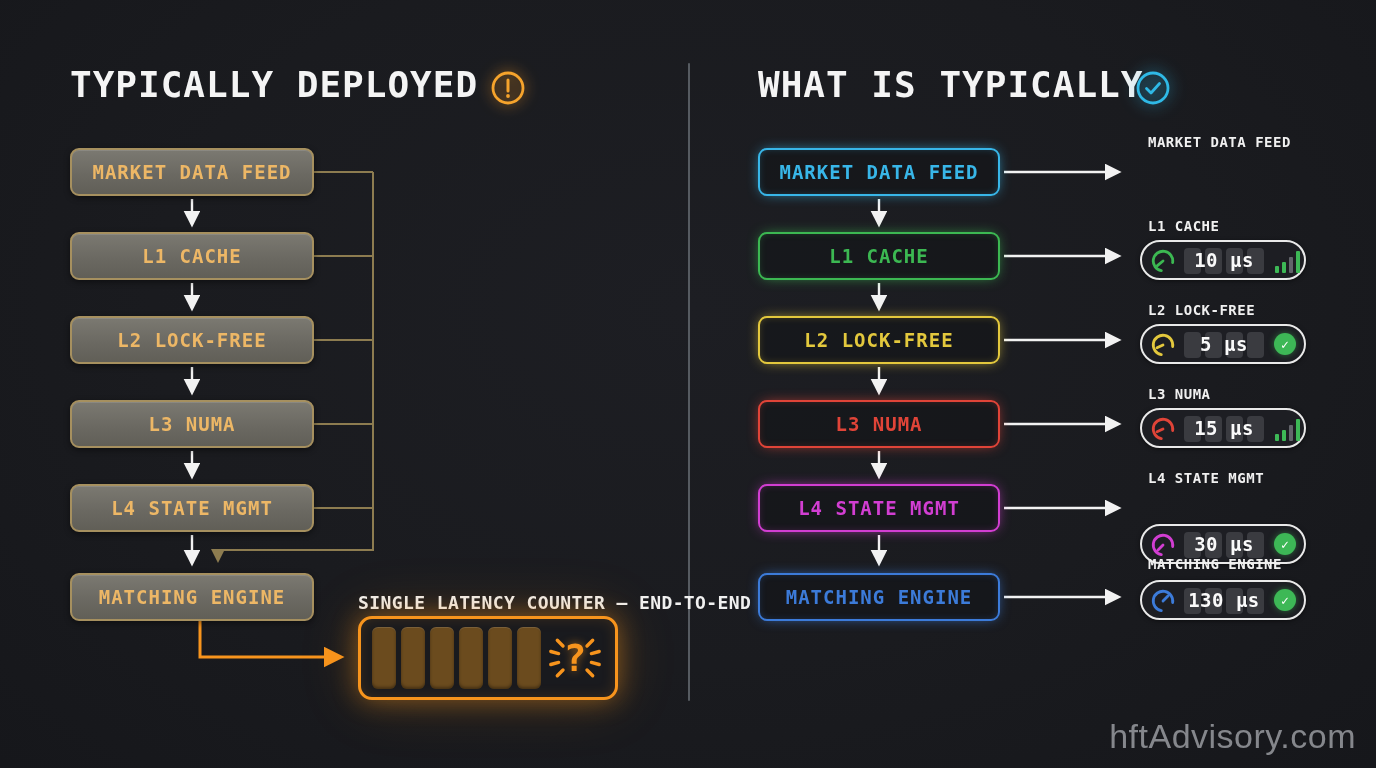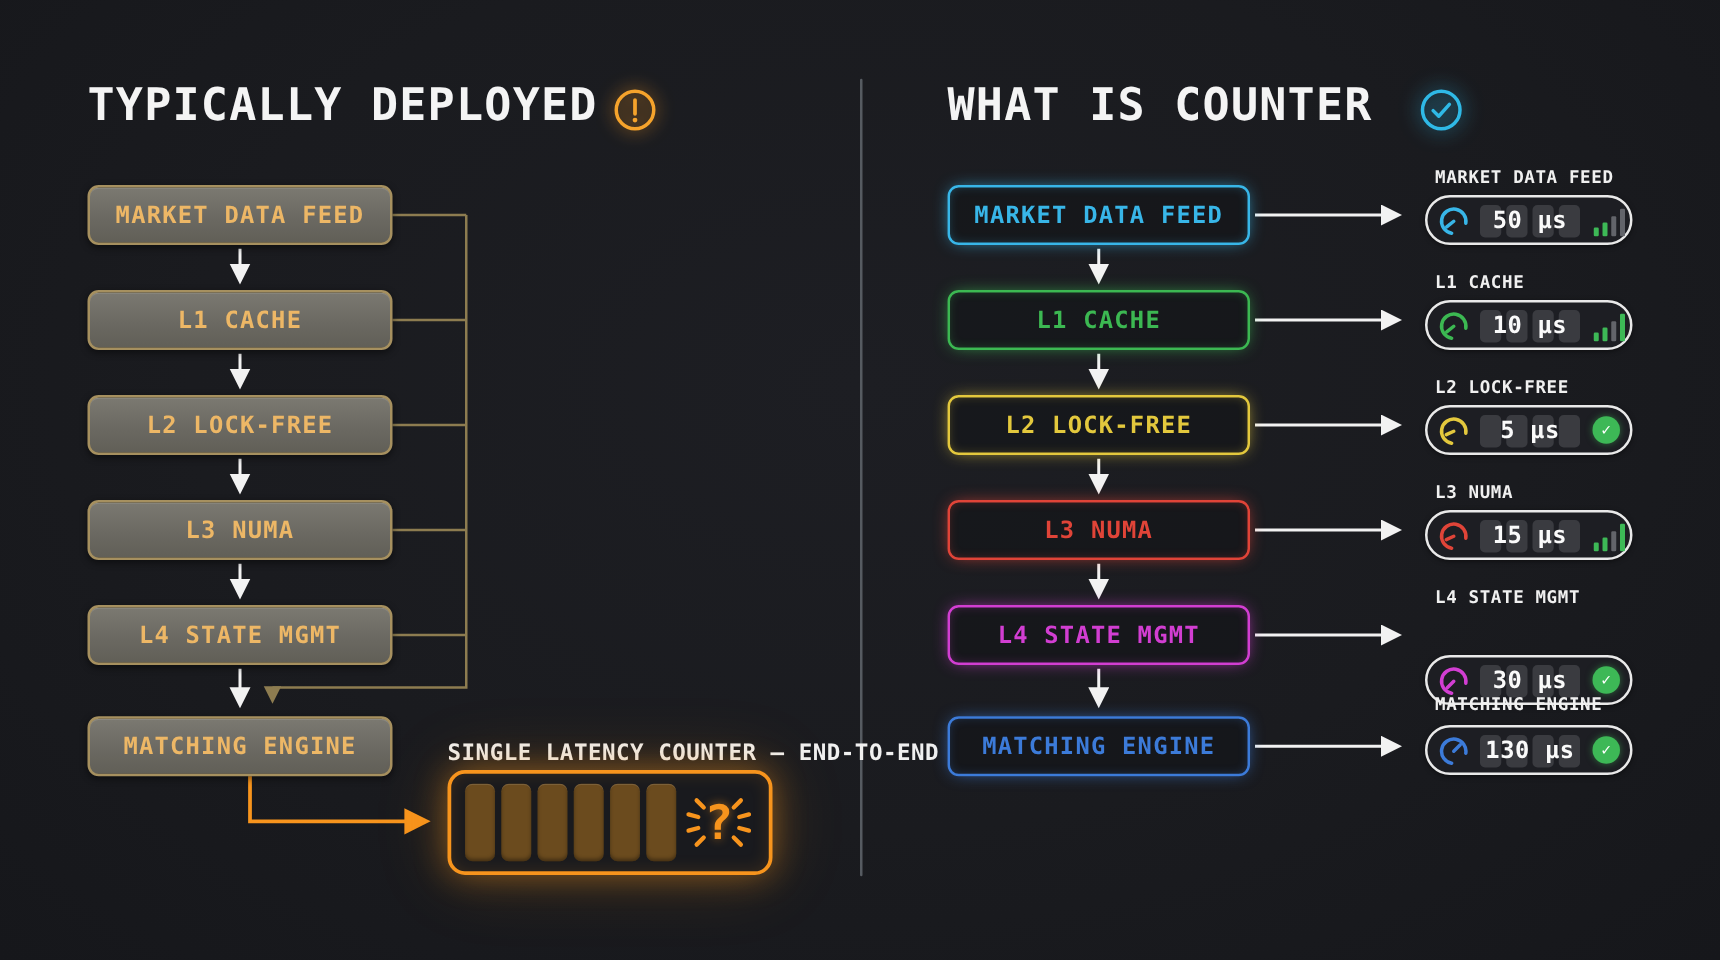--- a/index.html
+++ b/index.html
@@ -150,21 +150,21 @@
         <line x1="40.0" y1="40.0" x2="45.7" y2="45.7"></line>
         <line x1="16.0" y1="40.0" x2="10.3" y2="45.7"></line>
         <line x1="11.6" y1="32.4" x2="3.8" y2="34.5"></line>
         <line x1="11.6" y1="23.6" x2="3.8" y2="21.5"></line>
         <line x1="16.0" y1="16.0" x2="10.3" y2="10.3"></line>
       </g>
     </svg>
     <div class="qmark">?</div>
   </div>
 
-  <div class="title" style="left:758px;top:64px;">WHAT IS COUNTER</div>
+  <div class="title" style="left:758px;top:64px;">WHAT IS TYPICALLY</div>
   <svg class="t-icon ok" style="left:1135px;top:70px;" viewBox="0 0 36 36">
     <circle cx="18" cy="18" r="15" fill="none" stroke="#2fb9e6" stroke-width="2.8"></circle>
     <path d="M11.5 18.5 L16 23 L24.5 13.5" fill="none" stroke="#2fb9e6" stroke-width="2.8" stroke-linecap="round" stroke-linejoin="round"></path>
   </svg>
 
   <div class="rbox" style="top: 148px; border-color: rgb(56, 182, 232); color: rgb(56, 182, 232);">
     <span>MARKET DATA FEED</span>
     </div>
   <div class="rbox" style="top: 232px; border-color: rgb(60, 184, 82); color: rgb(60, 184, 82);">
     <span>L1 CACHE</span>
@@ -176,37 +176,20 @@
     <span>L3 NUMA</span>
     </div>
   <div class="rbox" style="top: 484px; border-color: rgb(210, 62, 210); color: rgb(210, 62, 210);">
     <span>L4 STATE MGMT</span>
     </div>
   <div class="rbox" style="top: 573px; border-color: rgb(60, 123, 217); color: rgb(60, 123, 217);">
     <span>MATCHING ENGINE</span>
     </div>
 
   <div class="glabel" style="top:134px;">MARKET DATA FEED</div>
-  <div class="pill" style="top:156px;">
-    <svg class="gauge" viewBox="0 0 24 24" style="color: rgb(56, 182, 232);">
-      <circle cx="12" cy="12" r="9" fill="none" stroke="currentColor" stroke-width="2.6" stroke-linecap="round" stroke-dasharray="42 14.6" transform="rotate(100 12 12)"></circle>
-      <line x1="12" y1="12" x2="6.8" y2="16.2" stroke="currentColor" stroke-width="2.6" stroke-linecap="round"></line>
-    </svg>
-    <div class="mseg s0"></div>
-      <div class="mseg s1"></div>
-    <div class="mseg s2"></div>
-      <div class="mseg s3"></div>
-    <div class="mvalue">50 µs</div>
-    <svg class="bars" width="26" height="26">
-      <rect x="1" y="18" width="4" height="7" rx="1" style="fill: rgb(61, 184, 86);"></rect>
-      <rect x="8" y="14" width="4" height="11" rx="1" style="fill: rgb(61, 184, 86);"></rect>
-      <rect x="15" y="9" width="4" height="16" rx="1" style="fill: rgb(98, 100, 106);"></rect>
-      <rect x="22" y="3" width="4" height="22" rx="1" style="fill: rgb(98, 100, 106);"></rect>
-    </svg>
-  </div>
 
   <div class="glabel" style="top:218px;">L1 CACHE</div>
   <div class="pill" style="top:240px;">
     <svg class="gauge" viewBox="0 0 24 24" style="color: rgb(60, 184, 82);">
       <circle cx="12" cy="12" r="9" fill="none" stroke="currentColor" stroke-width="2.6" stroke-linecap="round" stroke-dasharray="42 14.6" transform="rotate(100 12 12)"></circle>
       <line x1="12" y1="12" x2="6.8" y2="16.2" stroke="currentColor" stroke-width="2.6" stroke-linecap="round"></line>
     </svg>
     <div class="mseg s0"></div>
       <div class="mseg s1"></div>
     <div class="mseg s2"></div>
@@ -274,13 +257,14 @@
       <line x1="12" y1="12" x2="16.8" y2="7.2" stroke="currentColor" stroke-width="2.6" stroke-linecap="round"></line>
     </svg>
     <div class="mseg s0"></div>
       <div class="mseg s1"></div>
     <div class="mseg s2"></div>
       <div class="mseg s3"></div>
     <div class="mvalue">130 µs</div>
     <div class="check">✓</div>
   </div>
 
+  <div class="watermark">hftAdvisory.com</div>
 </div>
 
 </body></html>

